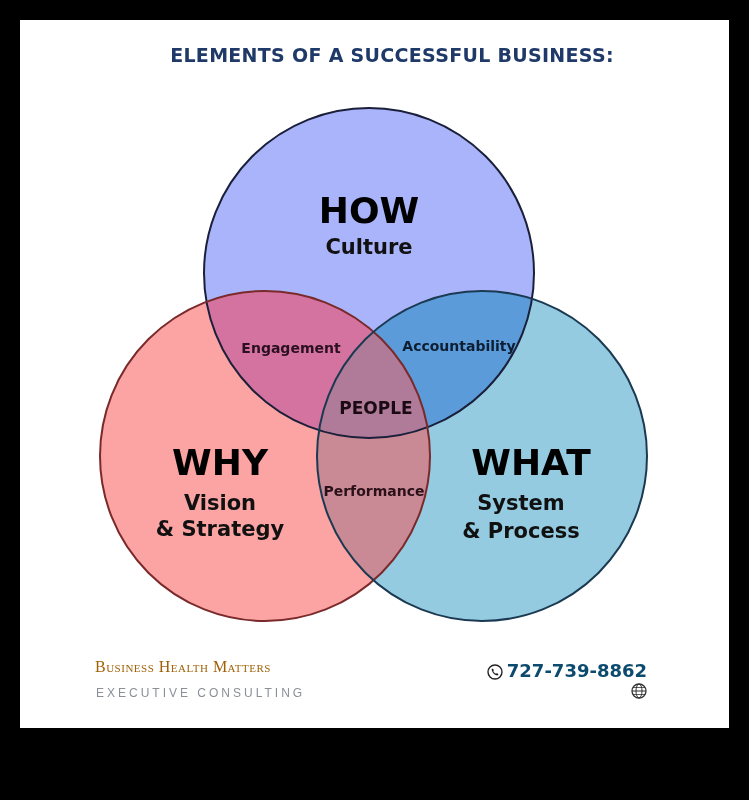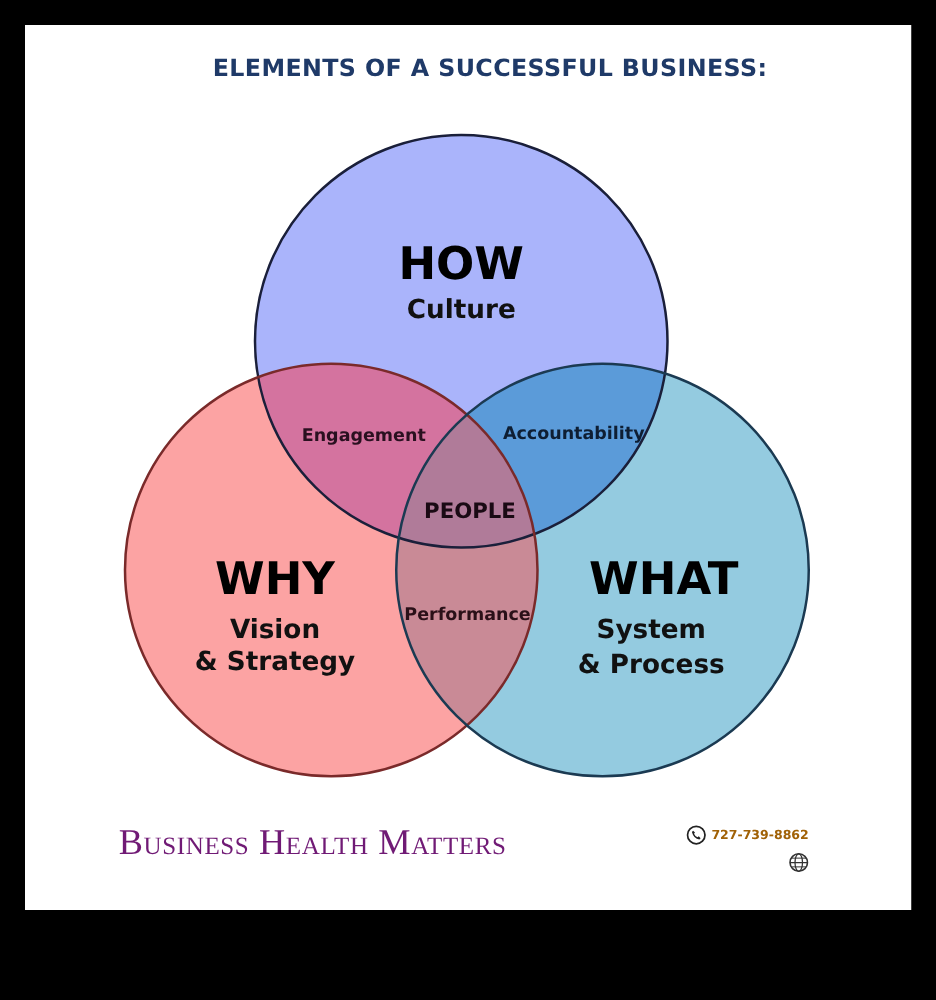--- a/index.html
+++ b/index.html
@@ -2,23 +2,23 @@
 <html><head>
 <meta charset="utf-8">
 <style>
   html, body { margin: 0; padding: 0; }
   body { width: 749px; height: 800px; background: #000; position: relative; overflow: hidden; font-family: "DejaVu Sans", sans-serif; }
   .card { position: absolute; left: 20px; top: 20px; width: 709px; height: 708px; background: #fff; }
   .title { position: absolute; left: 0; width: 744px; text-align: center; color: #1f3a68; font-weight: bold; font-family: "DejaVu Sans", sans-serif; letter-spacing: 0.3px; }
   .t1 { top: 24px; font-size: 19px; }
   .t2 { top: 54px; font-size: 19px; }
   svg.venn { position: absolute; left: 0; top: 0; }
-  .brand { position: absolute; left: 75px; top: 638px; color: #701a75; font-family: "Liberation Serif", serif; font-size: 29px; letter-spacing: 0.5px; }
+  .brand { position: absolute; left: 75px; top: 638px; color: #a16207; font-family: "Liberation Serif", serif; font-size: 16px; letter-spacing: 0.5px; }
   .brand-sub { position: absolute; left: 76px; top: 666px; color: #8a8f98; font-family: "Liberation Sans", sans-serif; font-size: 12px; letter-spacing: 3px; }
-  .contact { position: absolute; right: 82px; font-family: "DejaVu Sans", sans-serif; font-weight: bold; font-size: 10px; color: #a16207; display: flex; align-items: center; gap: 4px; }
+  .contact { position: absolute; right: 82px; font-family: "DejaVu Sans", sans-serif; font-weight: bold; font-size: 18px; color: #0c4a6e; display: flex; align-items: center; gap: 4px; }
   .phone { top: 640px; }
   .web { top: 662px; }
   .ic { display: inline-block; width: 16px; height: 16px; }
 </style>
 </head>
 <body>
 
 <div class="card">
   <div class="title t1">ELEMENTS OF A SUCCESSFUL BUSINESS:</div>
 
@@ -70,20 +70,21 @@
     <text x="501" y="490" text-anchor="middle" font-family="DejaVu Sans, sans-serif" font-weight="bold" font-size="21" fill="#111">System</text>
     <text x="501" y="518" text-anchor="middle" font-family="DejaVu Sans, sans-serif" font-weight="bold" font-size="21" fill="#111">&amp; Process</text>
 
     <text x="271" y="333" text-anchor="middle" font-family="DejaVu Sans, sans-serif" font-weight="bold" font-size="14" fill="#2a1020">Engagement</text>
     <text x="439" y="331" text-anchor="middle" font-family="DejaVu Sans, sans-serif" font-weight="bold" font-size="14" fill="#0e1e33">Accountability</text>
     <text x="356" y="394" text-anchor="middle" font-family="DejaVu Sans, sans-serif" font-weight="bold" font-size="17" fill="#1a0a14">PEOPLE</text>
     <text x="354" y="476" text-anchor="middle" font-family="DejaVu Sans, sans-serif" font-weight="bold" font-size="14" fill="#2a1018">Performance</text>
   </svg>
 
   <div class="brand" style="font-variant: small-caps;">Business Health Matters</div>
+  <div class="brand-sub">EXECUTIVE CONSULTING</div>
 
   <div class="contact phone">
     <span class="ic">
       <svg width="16" height="16" viewBox="0 0 16 16">
           <circle cx="8" cy="8" r="7" fill="none" stroke="#222" stroke-width="1.4"></circle>
           <path d="M5.5 4.5 L7 6 L6.2 7 Q7 9 9 9.8 L10 9 L11.5 10.5 L10.5 11.5 Q6 11 4.5 5.5 Z" fill="#222"></path>
         </svg>
     </span>
     <span>727-739-8862</span>
   </div>

